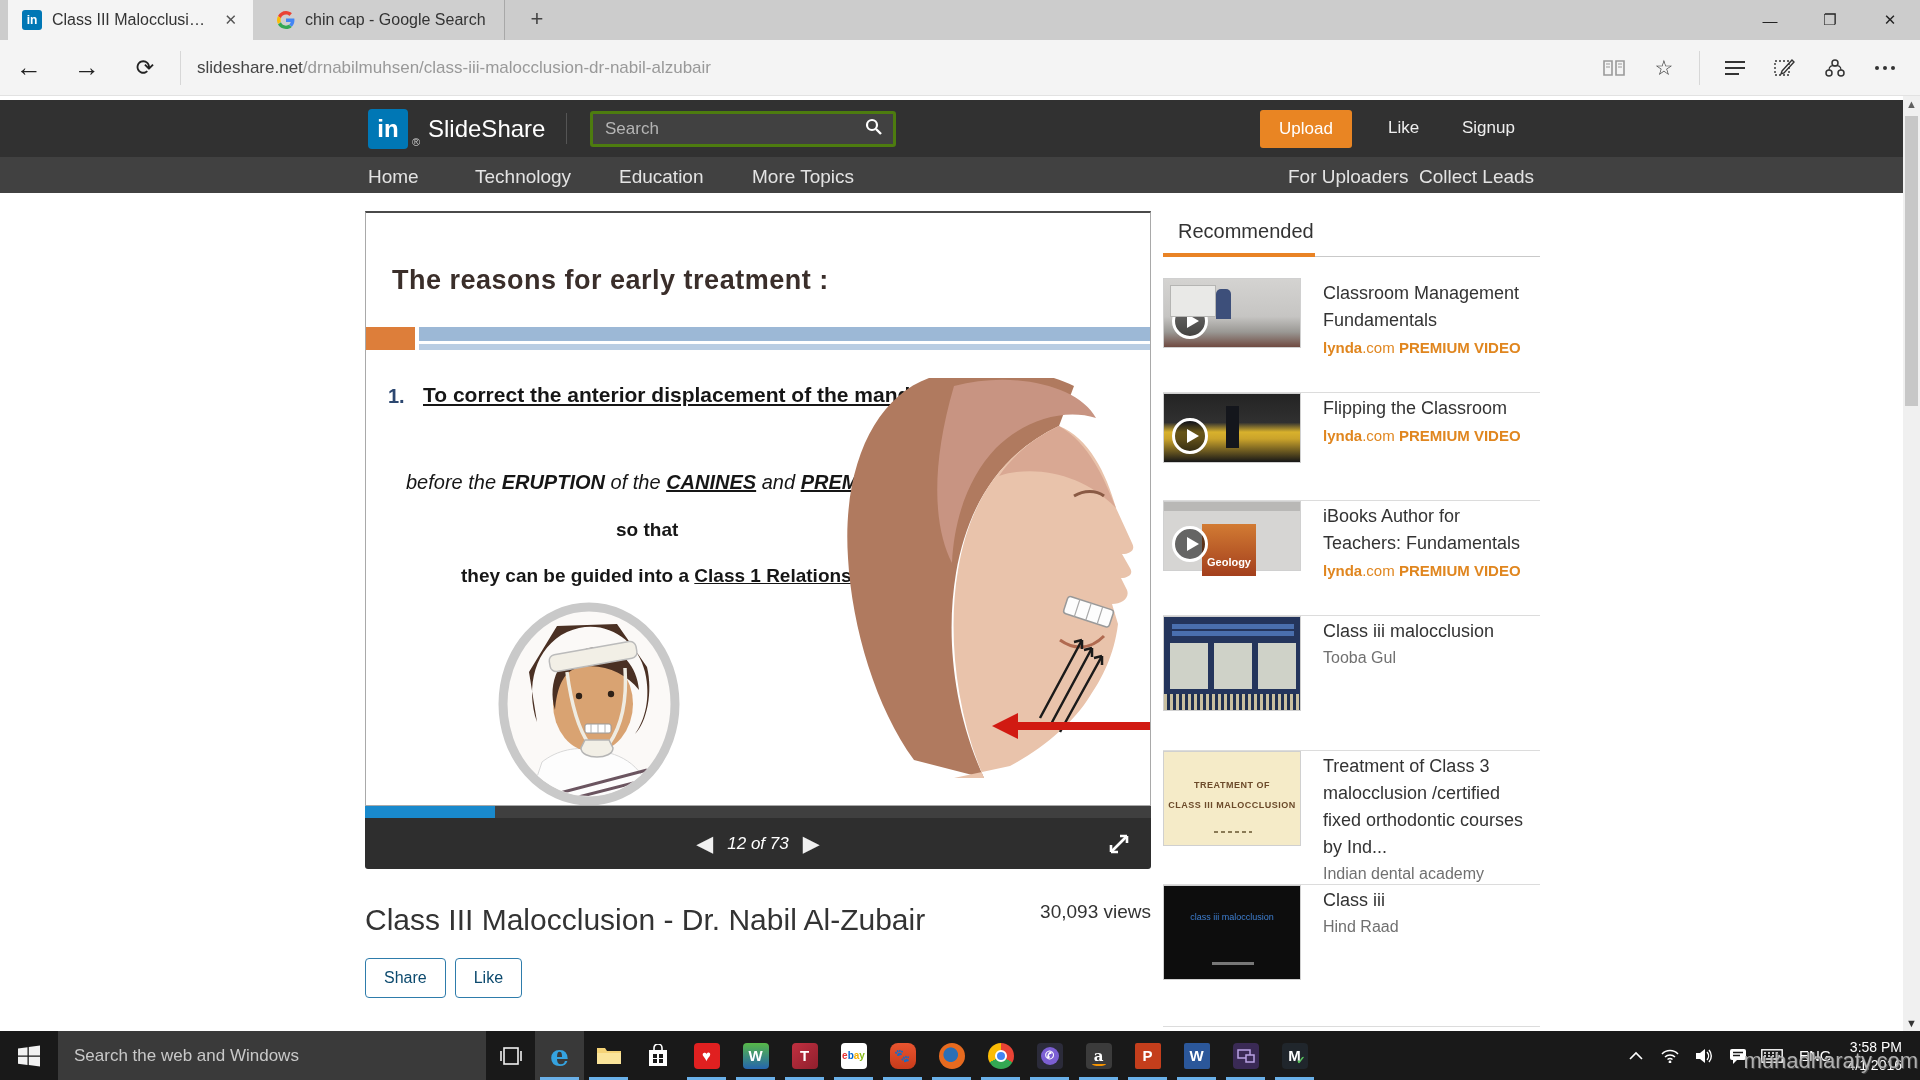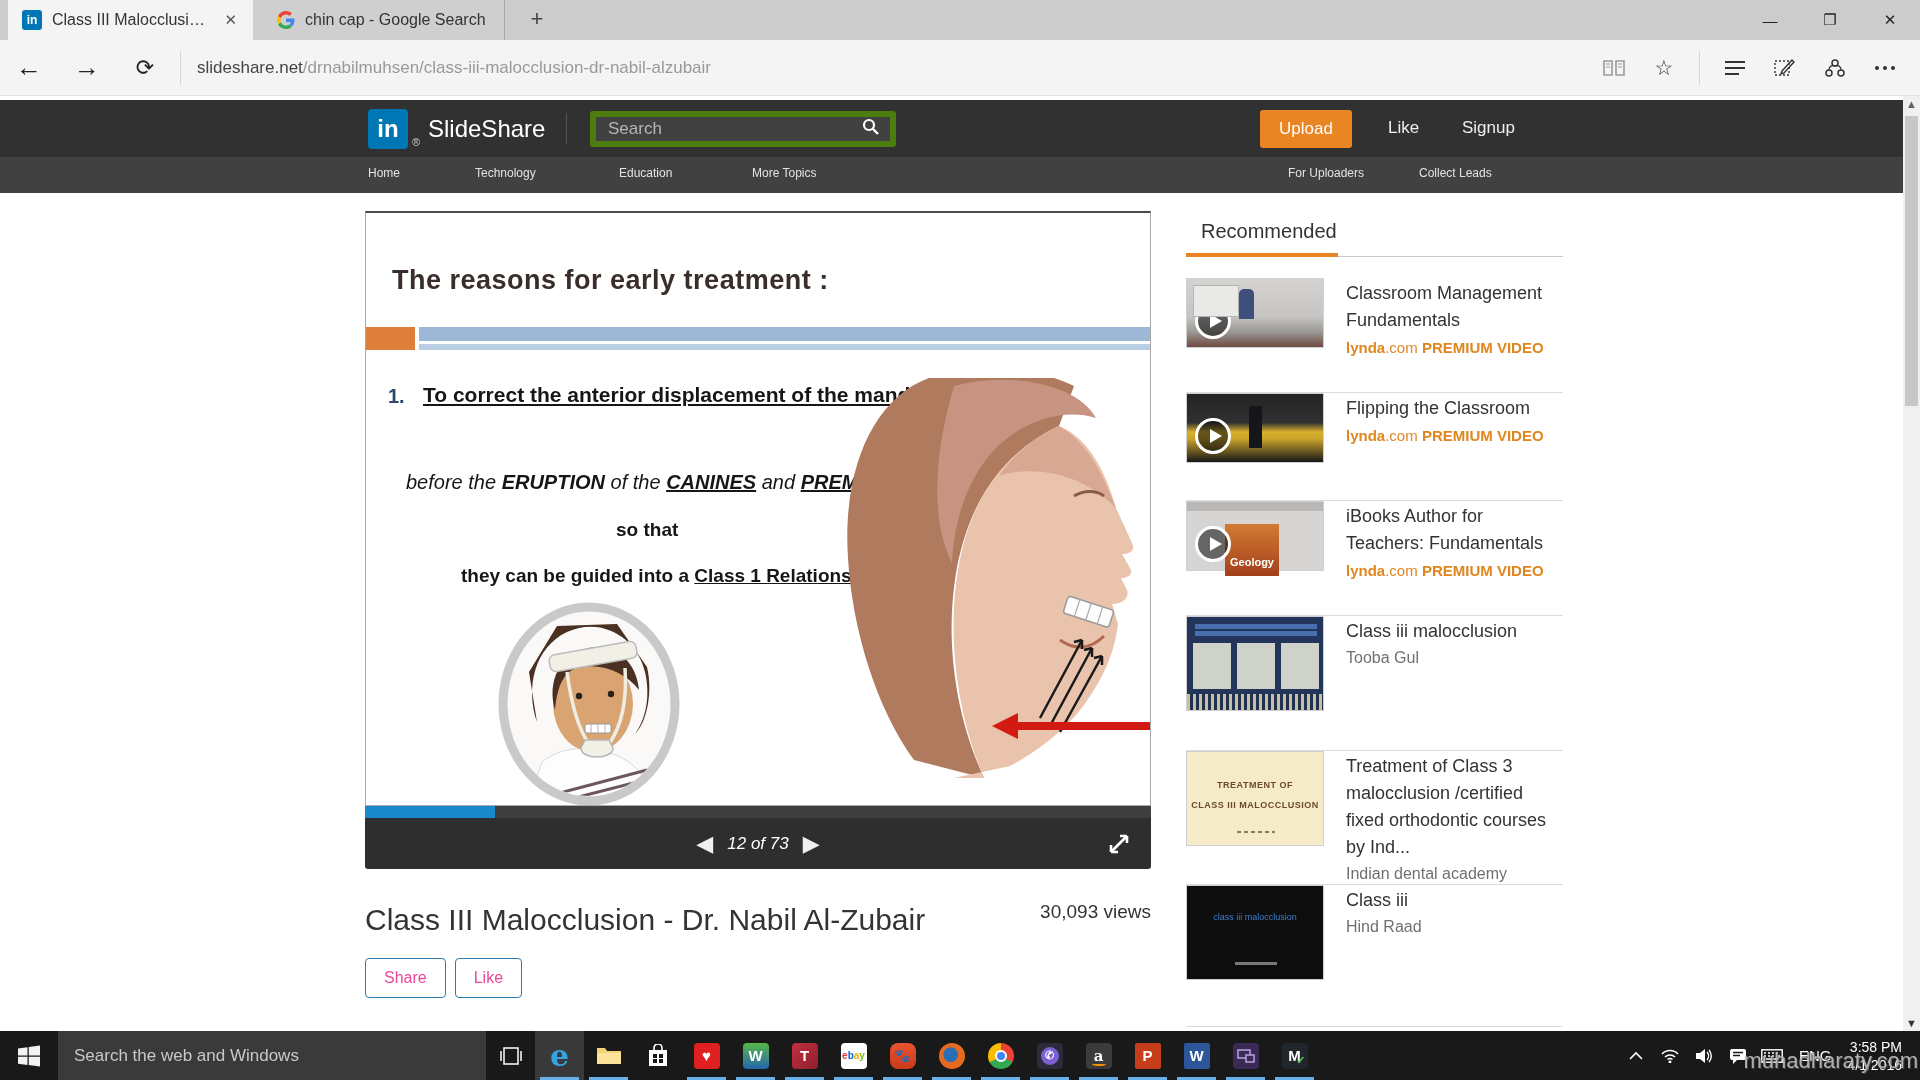--- a/index.html
+++ b/index.html
@@ -25,28 +25,28 @@
   #urlbox .path { color:#999; }
   .tool-icons { display:flex; align-items:center; gap:8px; padding-right:14px; }
   .tico { width:42px; height:36px; display:flex; align-items:center; justify-content:center; color:#333; font-size:21px; }
 
   
   #ss-header { position:absolute; top:100px; left:0; width:1903px; height:57px; background:#313131; }
   #ss-logo { position:absolute; left:368px; top:9px; width:40px; height:40px; background:#0077b5; border-radius:4px; color:#fff; font-weight:bold; font-size:24px; display:flex; align-items:center; justify-content:center; }
   #ss-reg { position:absolute; left:412px; top:36px; color:#cfcfcf; font-size:11px; }
   #ss-brand { position:absolute; left:428px; top:15px; color:#fff; font-size:24px; }
   .hdr-sep { position:absolute; left:566px; top:13px; width:1px; height:31px; background:#555; }
-  #ss-search { position:absolute; left:590px; top:11px; width:306px; height:36px; background:#414141; border:6px solid #4d7c0f; border-radius:3px; display:flex; align-items:center; }
+  #ss-search { position:absolute; left:590px; top:11px; width:306px; height:36px; background:#414141; border:3px solid #4d7c0f; border-radius:3px; display:flex; align-items:center; }
   #ss-search input { flex:1; background:transparent; border:none; outline:none; color:#c9c9c9; font-size:17px; padding:0 12px; font-family:inherit; }
   #ss-search input::placeholder { color:#b5b5b5; }
   #upload-btn { position:absolute; left:1260px; top:10px; width:92px; height:38px; background:#e98523; border-radius:3px; color:#fff; font-size:17px; display:flex; align-items:center; justify-content:center; }
   .hdr-link { position:absolute; top:18px; color:#eee; font-size:17px; }
   #login-link { left:1388px; } #signup-link { left:1462px; }
 
-  #ss-nav { position:absolute; top:157px; left:0; width:1903px; height:36px; background:#414141; font-size:12px; color:#e3e3e3; }
+  #ss-nav { position:absolute; top:157px; left:0; width:1903px; height:36px; background:#414141; font-size:19px; color:#e3e3e3; }
   .nav-item { position:absolute; top:9px; }
 
   
   #player { position:absolute; left:365px; top:211px; width:786px; height:658px; }
   #slide { position:absolute; top:0; left:0; width:786px; height:595px; background:#fff; border:1px solid #a9a9a9; border-top:2px solid #4a4a4a; overflow:hidden; }
   #slide-title { position:absolute; left:26px; top:52px; font-size:27px; font-weight:bold; color:#3a2e2a; letter-spacing:.5px;text-align:right; }
   #bar-orange { position:absolute; left:0; top:114px; width:49px; height:23px; background:#dd7e3a; }
   #bar-blue { position:absolute; left:53px; top:114px; width:733px; height:14px; background:#9cb8d6; }
   #bar-blue2 { position:absolute; left:53px; top:131px; width:733px; height:6px; background:#b9cde3; }
   .sl-line { position:absolute; color:#161616; }
@@ -67,24 +67,24 @@
   #controls { position:absolute; top:607px; left:0; width:786px; height:51px; background:#2e2e2e; border-radius:0 0 3px 3px; }
   .ctr-center { position:absolute; left:0; right:0; top:0; height:51px; display:flex; align-items:center; justify-content:center; gap:14px; color:#fff; }
   .pg-arrow { font-size:22px; color:#f0f0f0; }
   #pos-label { font-size:17px; font-style:italic; }
   #fs-btn { position:absolute; right:18px; top:12px; width:28px; height:28px; }
 
   
   #doc-title { position:absolute; left:365px; top:903px; font-size:30px; color:#333; font-weight:normal; }
   #doc-views { position:absolute; left:751px; top:901px; width:400px; text-align:right; font-size:19px; color:#333; }
   #doc-actions { position:absolute; left:365px; top:958px; display:flex; gap:9px; }
-  .act-btn { height:40px; padding:0 18px; background:#fff; border:1px solid #2e7cab; border-radius:4px; color:#ec4899; font-size:16px; display:flex; align-items:center; }
-
-  
-  #sidebar { position:absolute; left:1163px; top:220px; width:377px; height:811px; overflow:hidden;margin-left:23px; }
+  .act-btn { height:40px; padding:0 18px; background:#fff; border:1px solid #2e7cab; border-radius:4px; color:#0c4a6e; font-size:16px; display:flex; align-items:center; }
+
+  
+  #sidebar { position:absolute; left:1163px; top:220px; width:377px; height:811px; overflow:hidden; }
   #rec-heading { font-size:20px; color:#333; padding-left:15px; }
   #rec-rule { margin-top:10px; position:relative; height:4px; }
   #rec-rule .orange { position:absolute; left:0; top:0; width:152px; height:4px; background:#e98325; }
   #rec-rule .gray { position:absolute; left:152px; right:0; bottom:0; height:1px; background:#c9c9c9; }
   .rec-item { display:flex; gap:22px; border-bottom:1px solid #dcdcdc; overflow:hidden; }
   .rec-item.first { margin-top:21px; }
   .i1{height:115px;} .i2{height:108px;} .i3{height:115px;} .i4{height:135px;} .i5{height:134px;} .i6{height:142px;}
   .thumb { width:138px; flex:none; position:relative; border:1px solid #d0d0d0; }
   .th-video { height:70px;padding-left:44px; }
   .th-deck { height:95px; }

